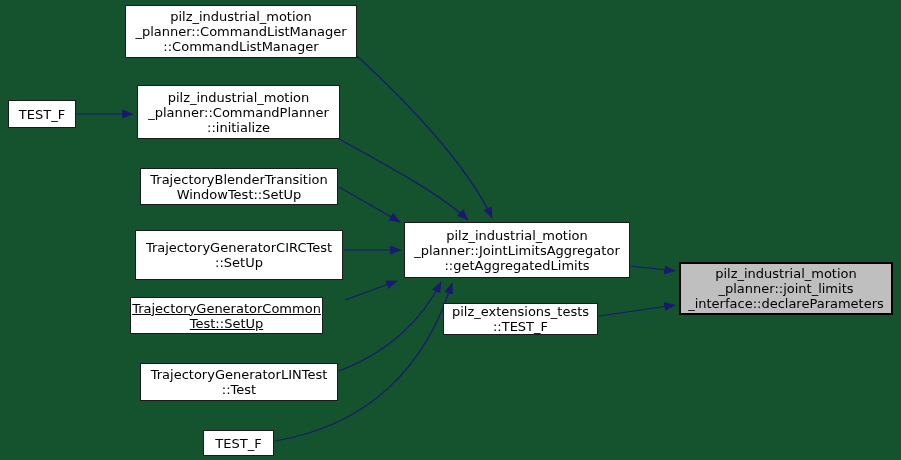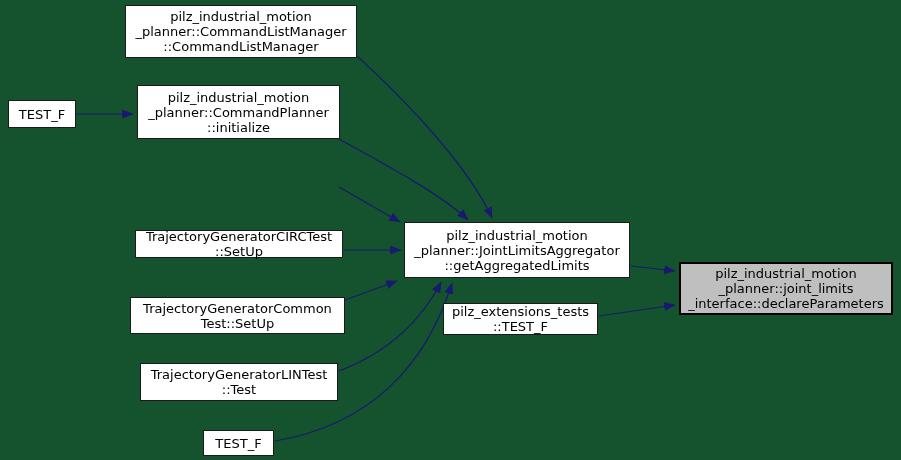--- a/index.html
+++ b/index.html
@@ -56,25 +56,27 @@
   <div class="node" style="left:125px;top:5px;width:232px;height:53px;">pilz_industrial_motion
 _planner::CommandListManager
 ::CommandListManager</div>
 
   <div class="node" style="left:8px;top:100px;width:68px;height:28px;">TEST_F</div>
 
   <div class="node" style="left:137px;top:85px;width:203px;height:54px;">pilz_industrial_motion
 _planner::CommandPlanner
 ::initialize</div>
 
+  <div class="node" style="left:140px;top:168px;width:198px;height:37px;">TrajectoryBlenderTransition
+WindowTest::SetUp</div>
 
-  <div class="node" style="left:135px;top:230px;width:208px;height:28px;">TrajectoryGeneratorCIRCTest
+  <div class="node" style="left:135px;top:230px;width:208px;height:50px;">TrajectoryGeneratorCIRCTest
 ::SetUp</div>
 
-  <div class="node" style="left:130px;top:297px;width:215px;height:37px;">TrajectoryGeneratorCommon
+  <div class="node" style="left:130px;top:297px;width:193px;height:37px;text-decoration:underline;">TrajectoryGeneratorCommon
 Test::SetUp</div>
 
   <div class="node" style="left:140px;top:363px;width:198px;height:38px;">TrajectoryGeneratorLINTest
 ::Test</div>
 
   <div class="node" style="left:203px;top:430px;width:71px;height:26px;">TEST_F</div>
 
   <div class="node" style="left:404px;top:222px;width:226px;height:56px;">pilz_industrial_motion
 _planner::JointLimitsAggregator
 ::getAggregatedLimits</div>

